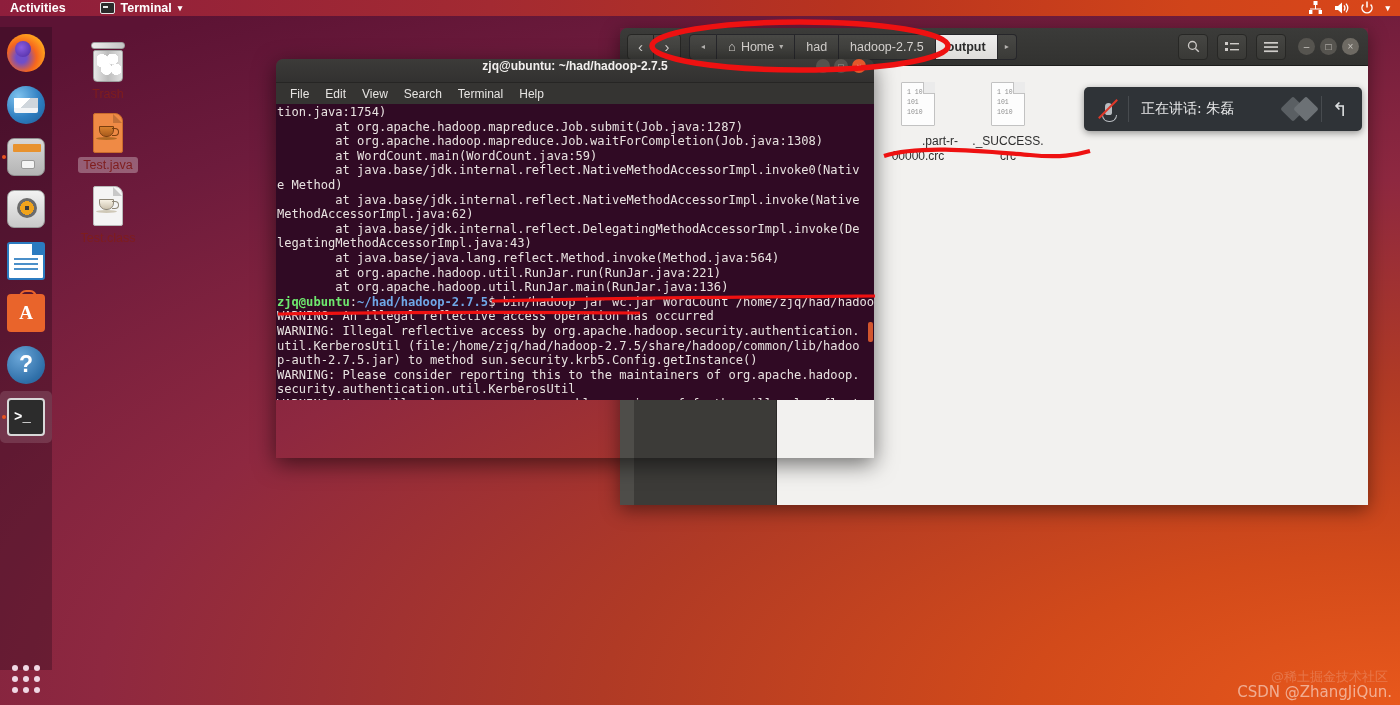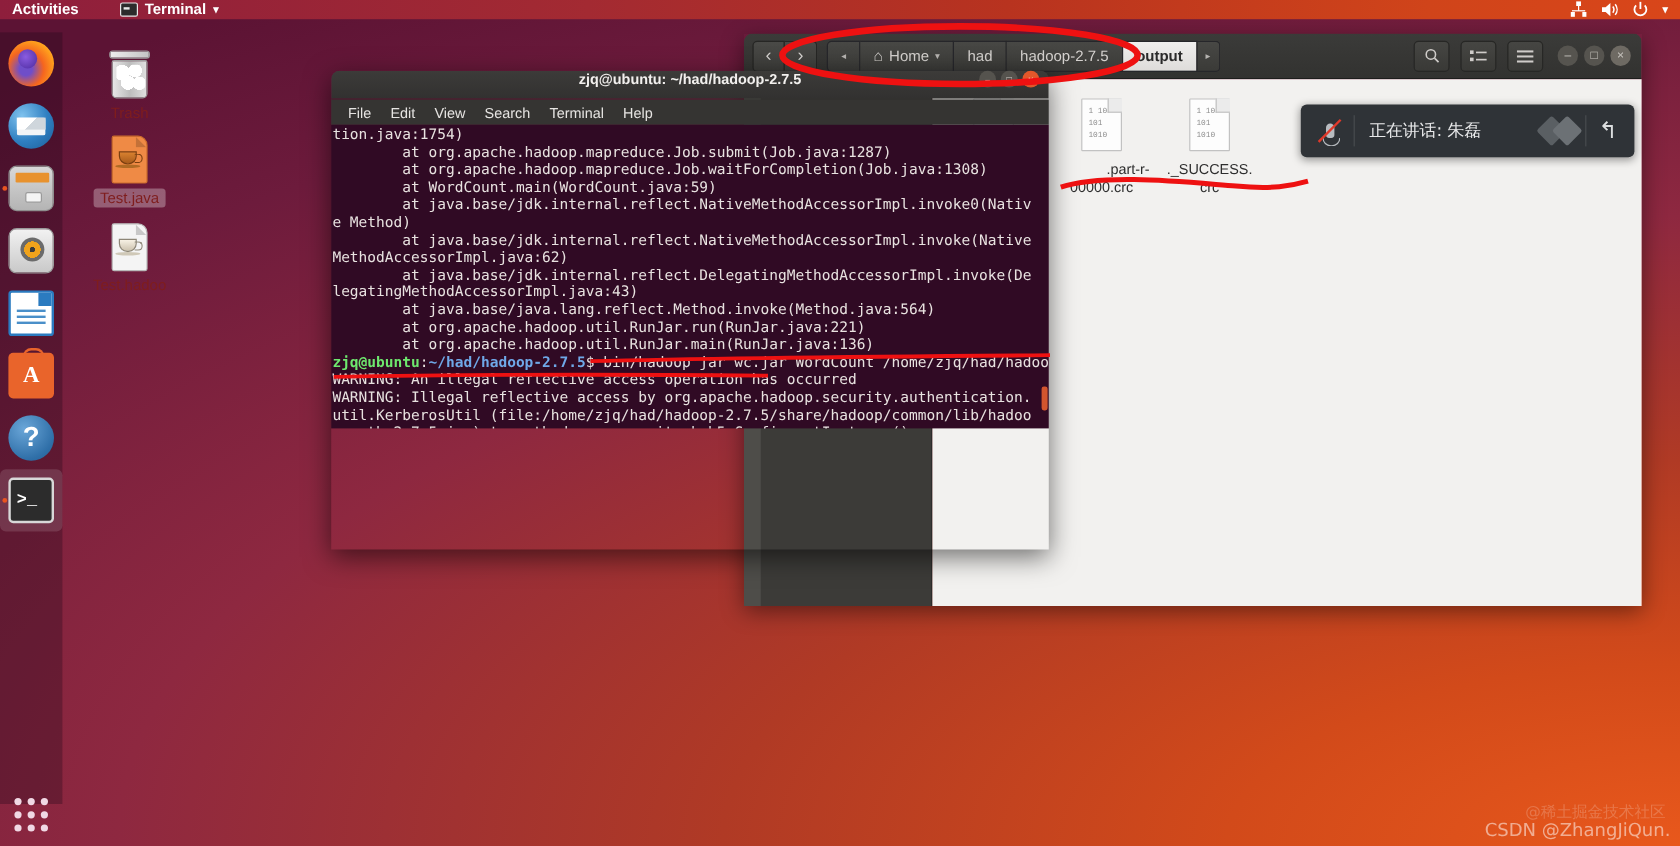--- a/index.html
+++ b/index.html
@@ -316,21 +316,21 @@
   #terminal .tb .tbt {
     width:14px; height:14px; border-radius:50%; background:#55534e;
     color:#cfccc7; font-size:8px; display:flex; align-items:center; justify-content:center;
   }
   #terminal .tb .tbt.x { background:#e2572b; color:#fff; }
   #terminal .menu {
     height: 21px; background:#353432; display:flex; align-items:center;
     gap: 16px; padding-left: 14px; color:#e6e4e2; font-size:12px;
   }
   #terminal .screen {
-    height: 253px; background:#300a24; overflow:hidden; position:relative;
+    height: 296px; background:#300a24; overflow:hidden; position:relative;
     padding: 1px 6px 0 1px;
     font-family: "DejaVu Sans Mono", "Liberation Mono", monospace;
     font-size: 12.1px; line-height: 14.6px; color:#e8e2e0;
     white-space: pre;
   }
   #terminal .screen .user { color:#6ee86e; font-weight:bold; }
   #terminal .screen .path { color:#6fa8e8; font-weight:bold; }
   #terminal .sb {
     position:absolute; right:1px; top:218px; width:5px; height:20px;
     background:#d2552e; border-radius:2px;
@@ -482,21 +482,21 @@
   <span class="lbl selected">Test.java</span>
 </div>
 <div class="desk-icon" style="left:66px; top:176px;">
   <span class="glyph">
     <span class="jfile white">
         <span class="page"></span>
         <span class="cup"></span>
         <span class="saucer"></span>
       </span>
   </span>
-  <span class="lbl">Test.hadoo</span>
+  <span class="lbl">Test.class</span>
 </div>
 
 <div id="nautilus">
   <div class="hb">
     <div class="nav-group">
       <div class="nav-btn">‹</div>
       <div class="nav-btn">›</div>
     </div>
     <div class="crumbs">
       <div class="crumb">

